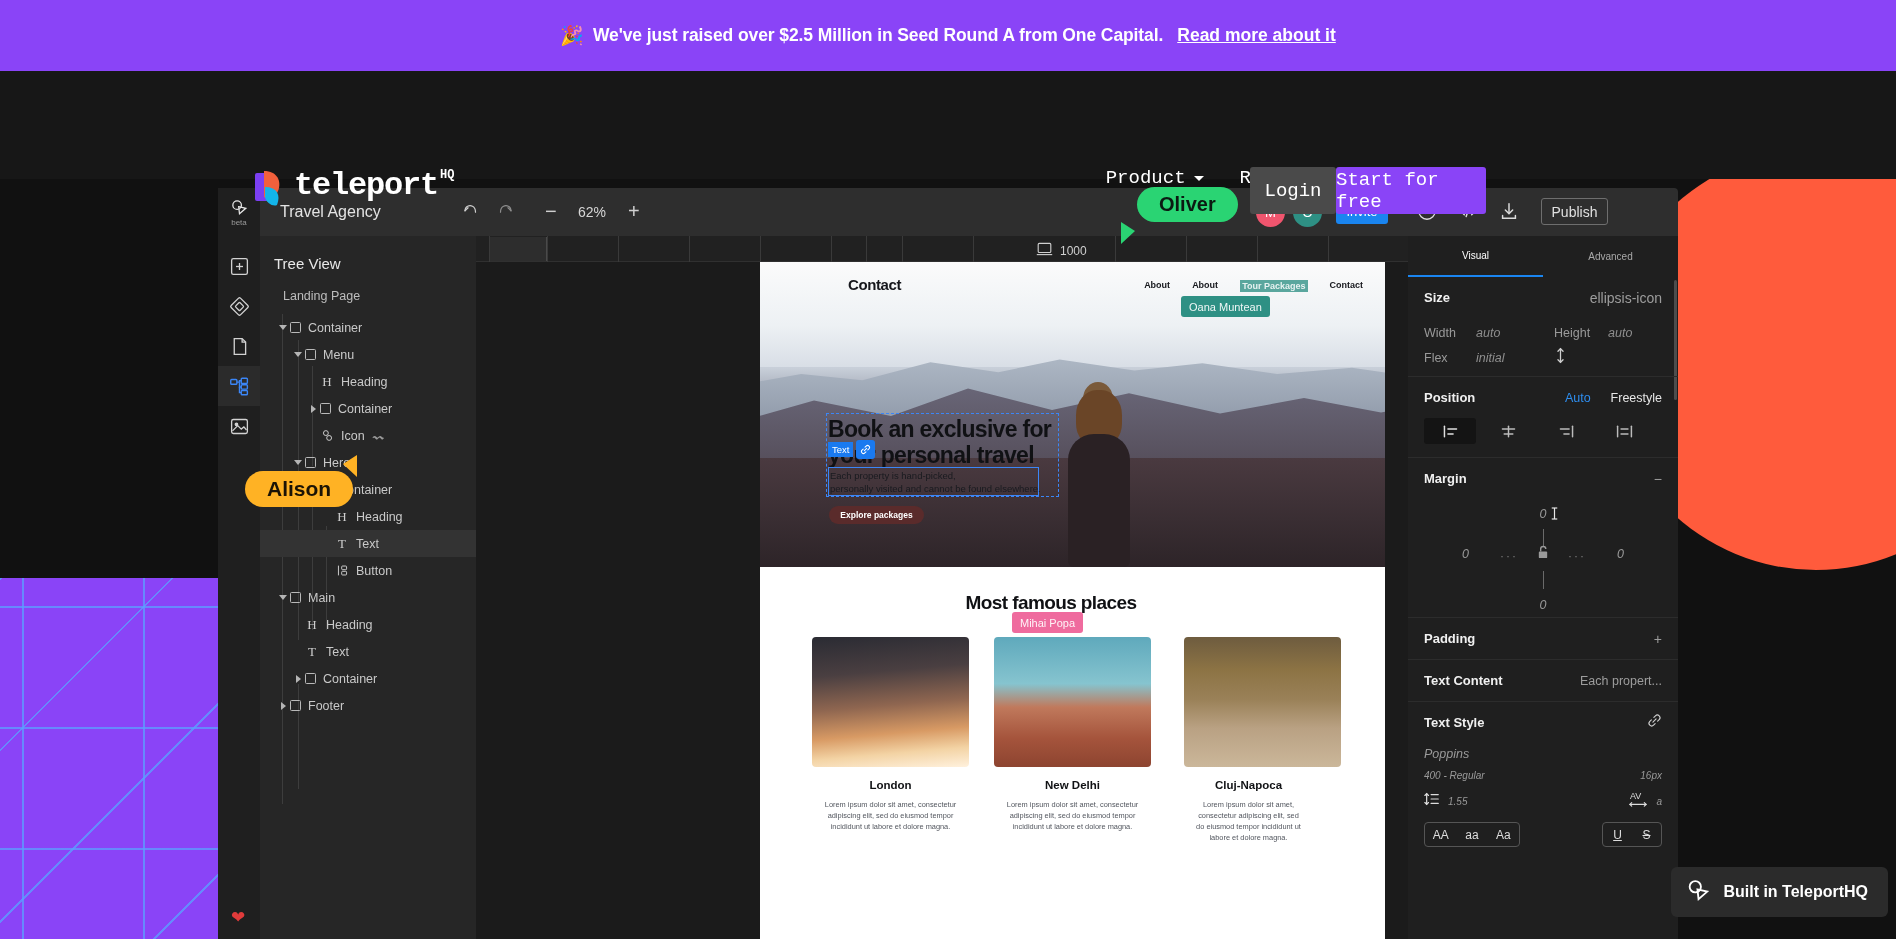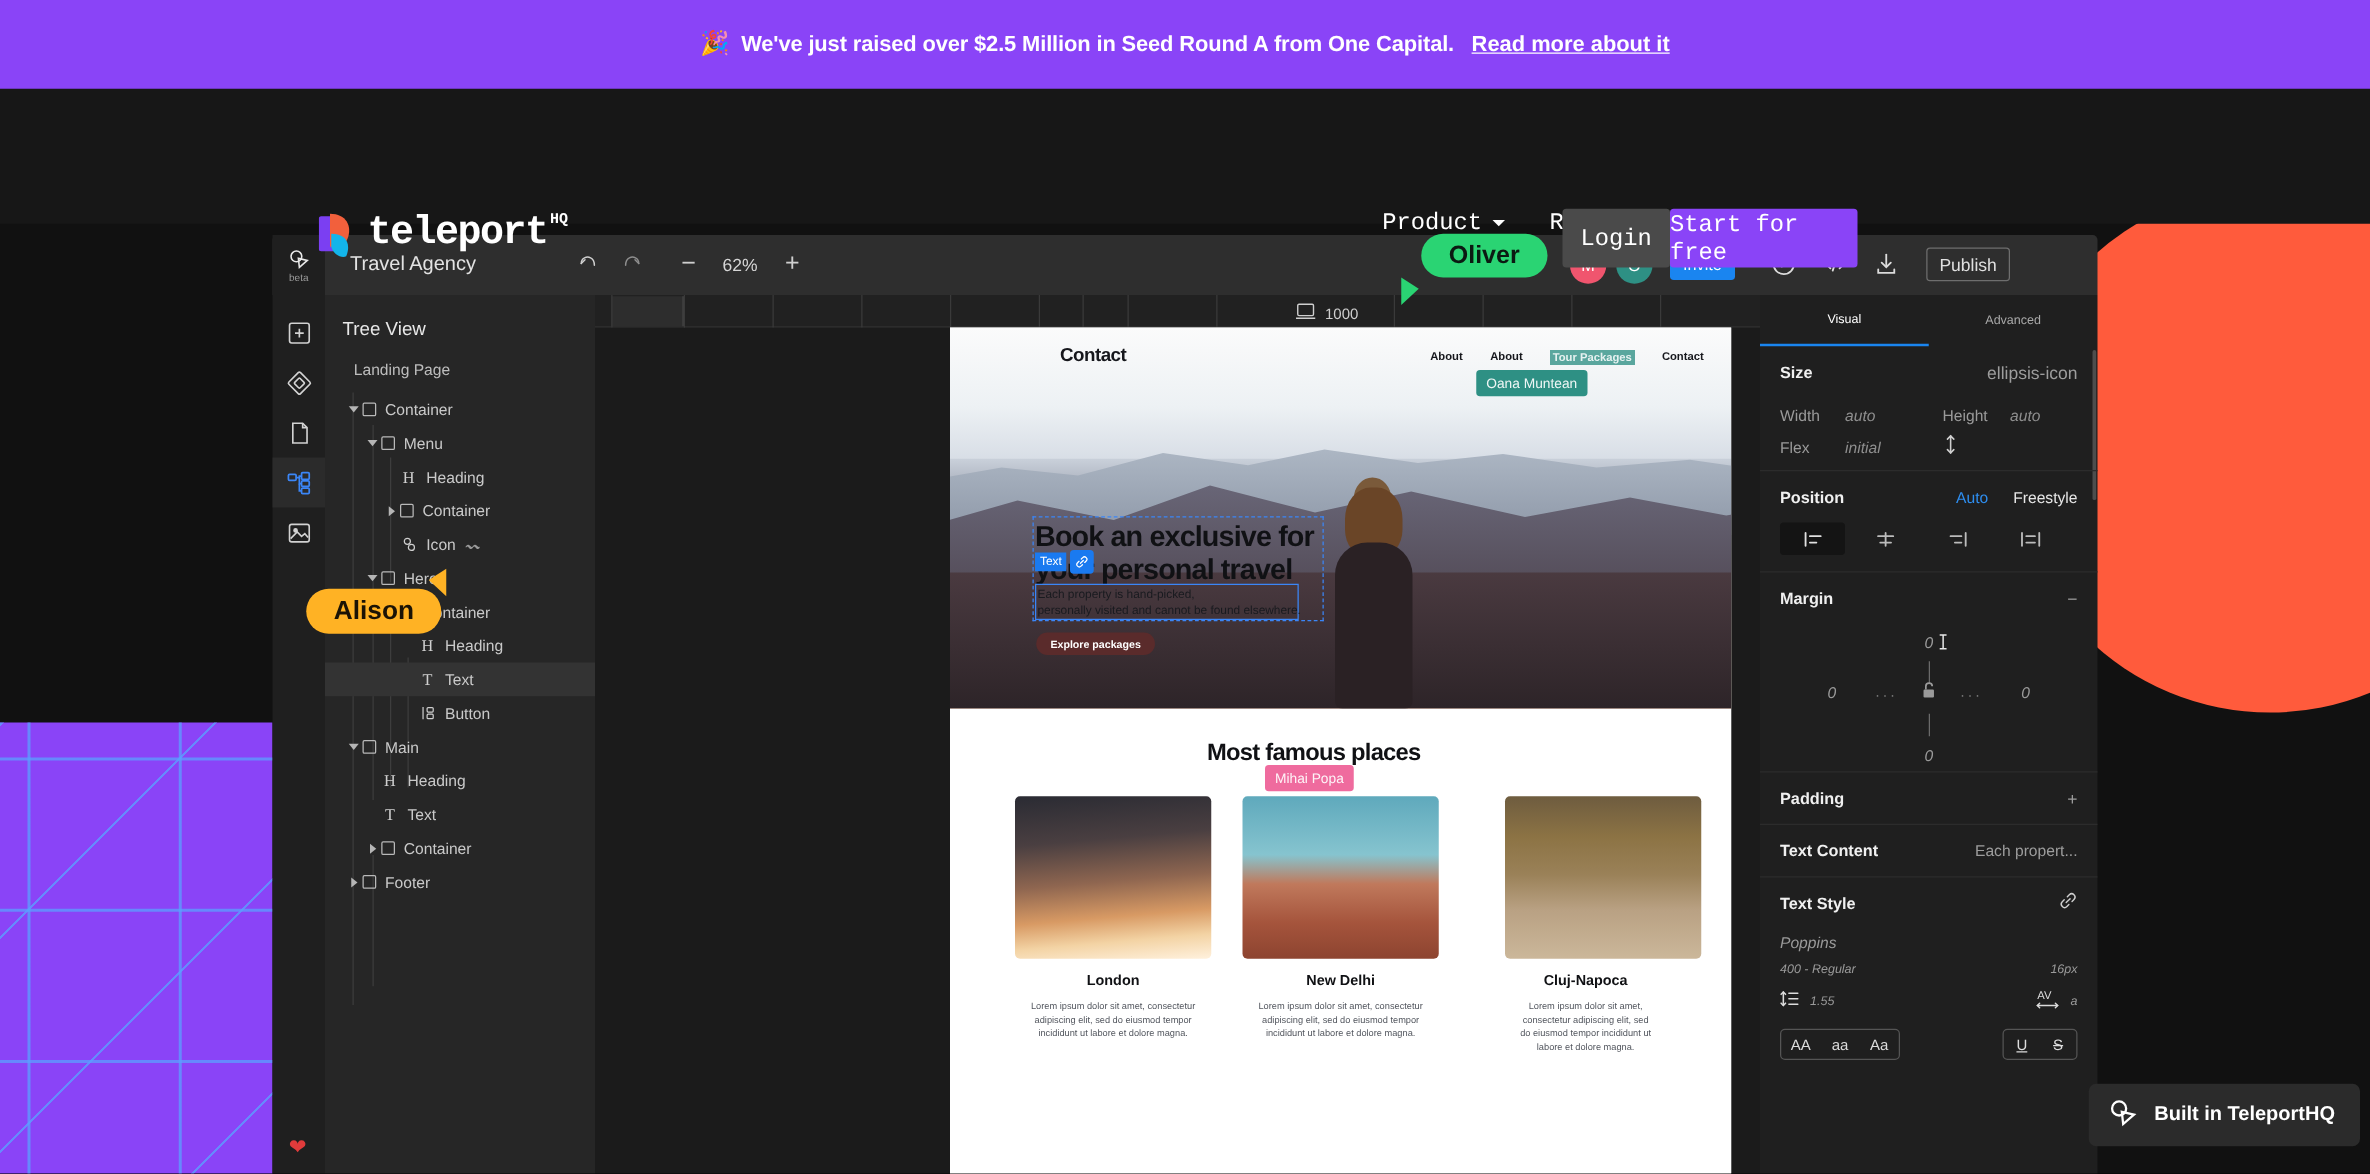--- a/index.html
+++ b/index.html
@@ -163,21 +163,21 @@
              border-radius: 9px; color: #fff; font-size: 8.5px; font-weight: bold; display: flex; align-items: center; justify-content: center; }
   .nametag { position: absolute; height: 21px; border-radius: 3px; color: rgba(255,255,255,.92);
              font-size: 11px; display: flex; align-items: center; padding: 0 8px; }
   .nt-oana { left: 421px; top: 34px; background: #2E9084; }
   .nt-mihai { left: 252px; top: 350px; background: #EF6B9E; }
 
   
   .places { position: absolute; left: 0; top: 305px; width: 625px; height: 372px; background: #fff; }
   .places-h { position: absolute; left: 0; top: 25px; width: 582px; text-align: center; color: #101114; font-size: 19px; font-weight: bold; letter-spacing: -0.6px; }
   .card { position: absolute; top: 70px; width: 157px; }
-  .c1 { left: 52px; } .c2 { left: 234px; } .c3 { left: 416px; padding-left: 28px; }
+  .c1 { left: 52px; } .c2 { left: 234px; } .c3 { left: 396px; padding-left: 28px; }
   .card-img { width: 157px; height: 130px; border-radius: 4px; }
   .ci-london { background: linear-gradient(175deg,#2a2b33 0%,#4a3f41 28%,#8f6650 52%,#d89a64 72%,#f3d3a4 86%,#fff1dd 100%); }
   .ci-delhi { background: linear-gradient(180deg,#5fa9bc 0%,#86c4cf 36%,#c0795c 54%,#a5543c 78%,#8d4430 100%); }
   .ci-cluj { background: linear-gradient(180deg,#6e5c3f 0%,#8c7344 25%,#9a8158 48%,#b9a183 70%,#cbb79a 100%); }
   .card-title { margin-top: 12px; text-align: center; color: #101114; font-size: 11.5px; font-weight: bold; }
   .card-body { margin-top: 8px; text-align: center; color: #52565e; font-size: 7.4px; line-height: 11px; padding: 0 10px; }
 
   .green-cursor { position: absolute; left: 1121px; top: 222px; width: 0; height: 0;
                   border-left: 14px solid #2AD473; border-top: 9px solid transparent; border-bottom: 13px solid transparent; z-index: 26; }
   .badge-oliver { position: absolute; left: 1137px; top: 187px; background: #2AD473; color: #0b1a12;

